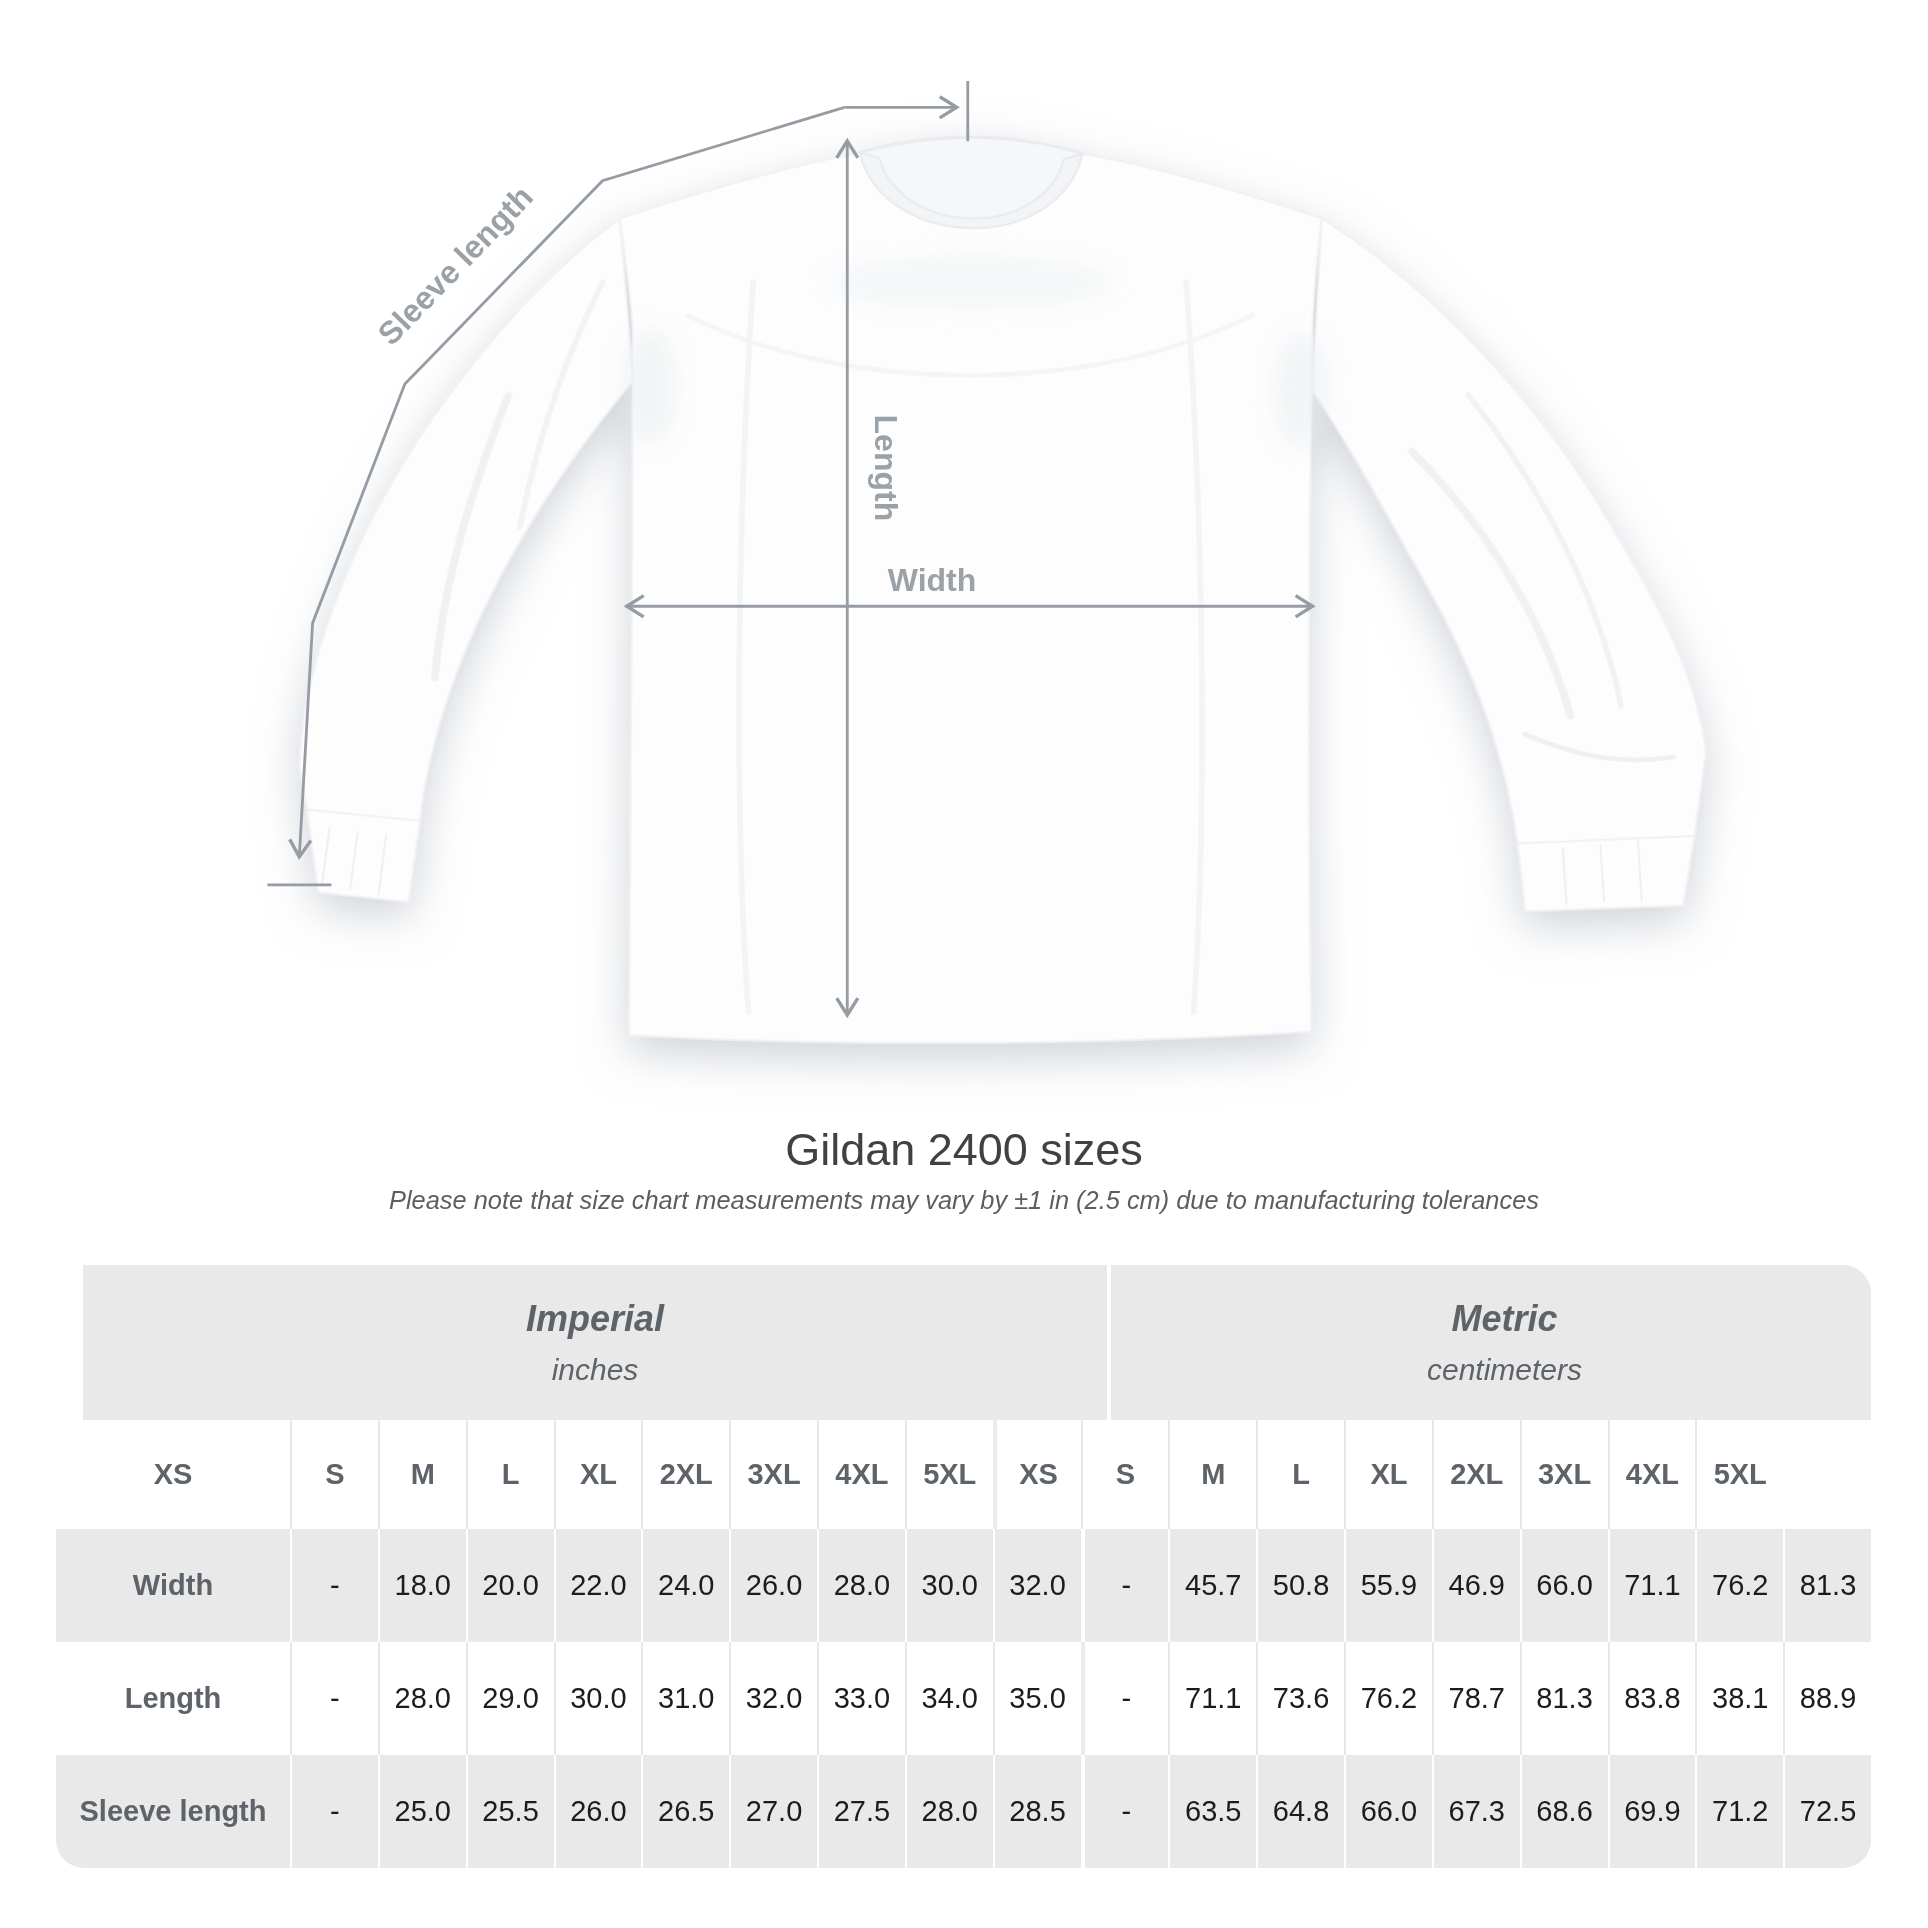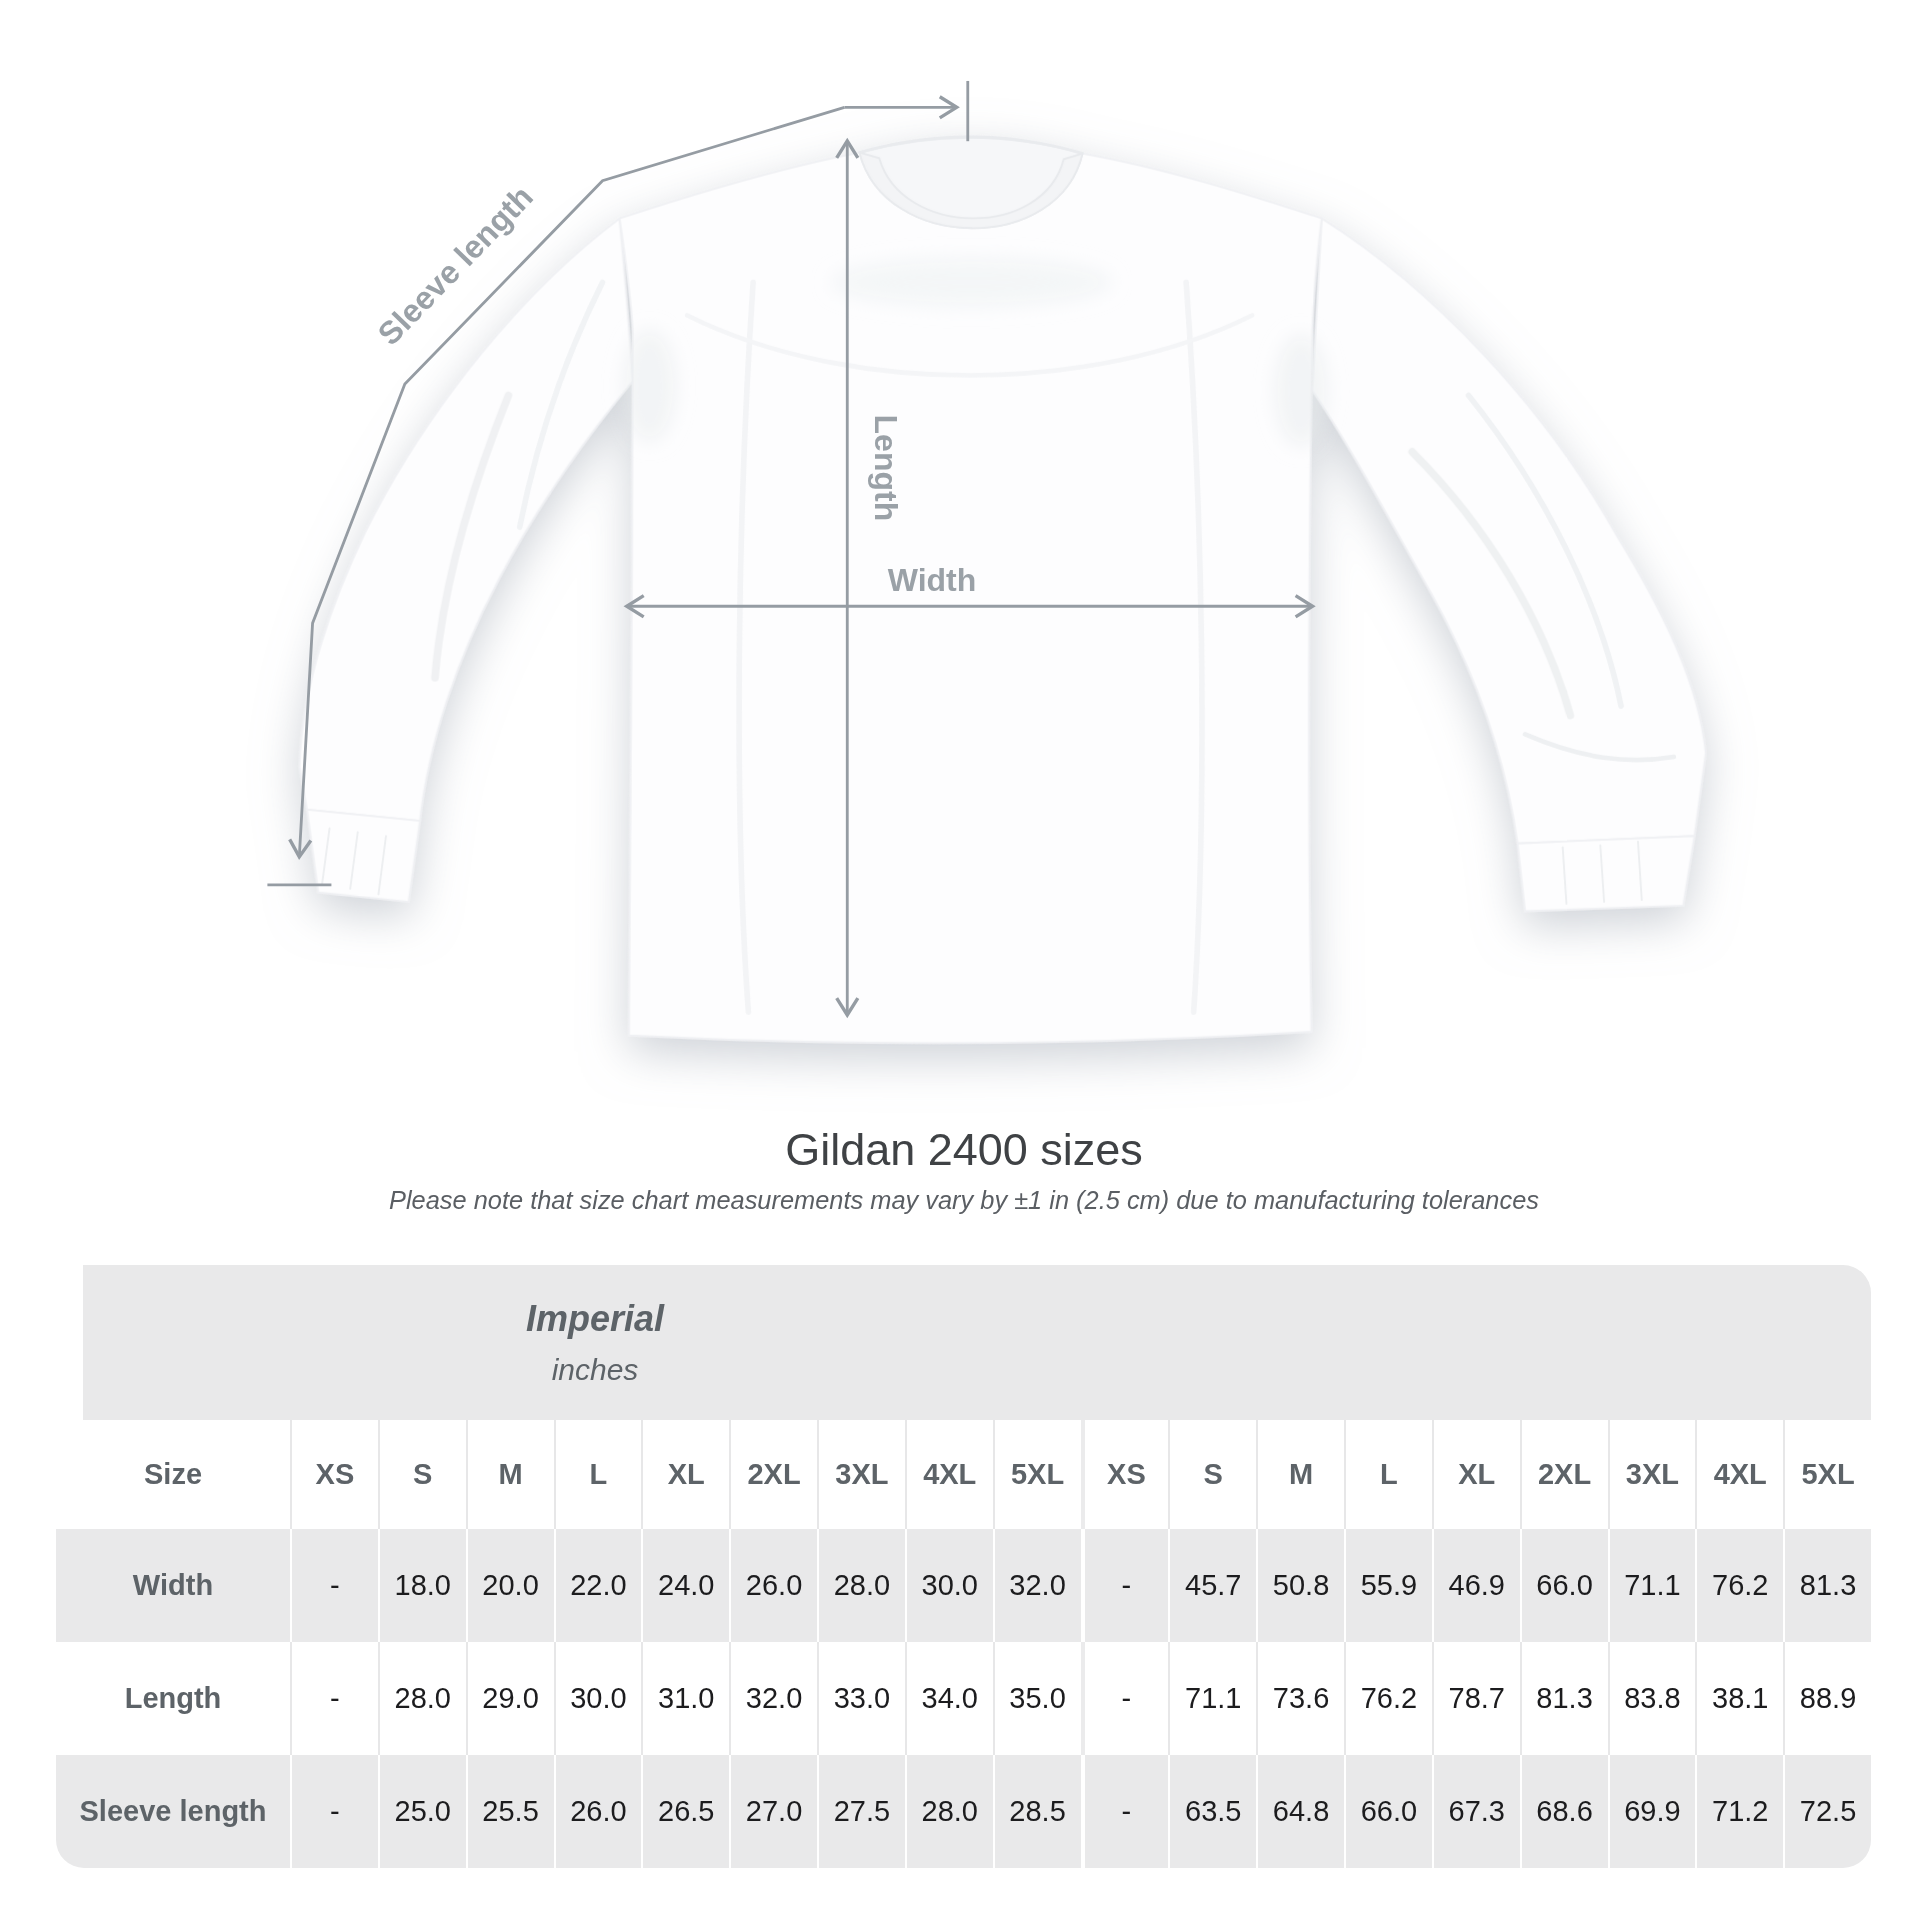--- a/index.html
+++ b/index.html
@@ -122,23 +122,26 @@
 
 <div class="page-title">Gildan 2400 sizes</div>
 <div class="page-subtitle">Please note that size chart measurements may vary by ±1 in (2.5 cm) due to manufacturing tolerances</div>
 
 <div class="size-table">
   <div class="band">
     <div class="band-half imperial">
       <div class="g-title">Imperial</div>
       <div class="g-sub">inches</div>
     </div>
+    <div class="band-half metric">
+      <div class="g-title">Metric</div>
+      <div class="g-sub">centimeters</div>
+    </div>
   </div>
   <div class="trow header-row">
-    <div class="cell head-cell label-cell">Size</div>
 
   <div class="cell head-cell">XS</div>
       <div class="cell head-cell">S</div>
       <div class="cell head-cell">M</div>
       <div class="cell head-cell">L</div>
       <div class="cell head-cell">XL</div>
       <div class="cell head-cell">2XL</div>
       <div class="cell head-cell">3XL</div>
       <div class="cell head-cell">4XL</div>
       <div class="cell head-cell">5XL</div>

